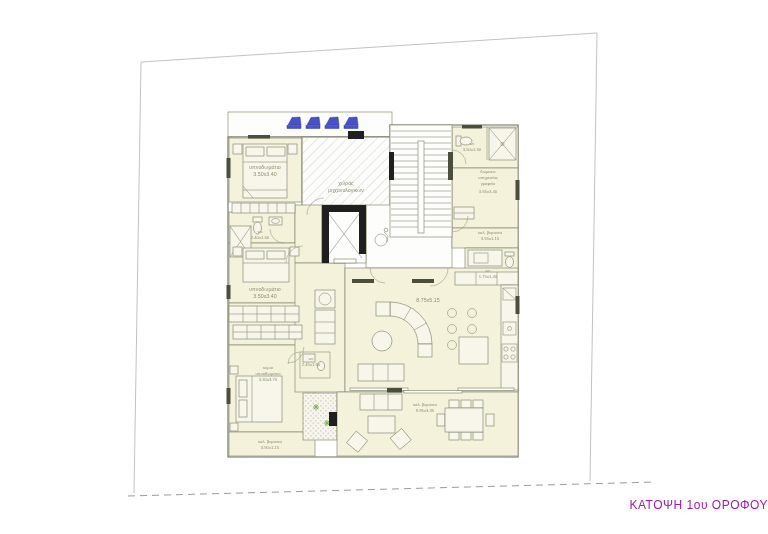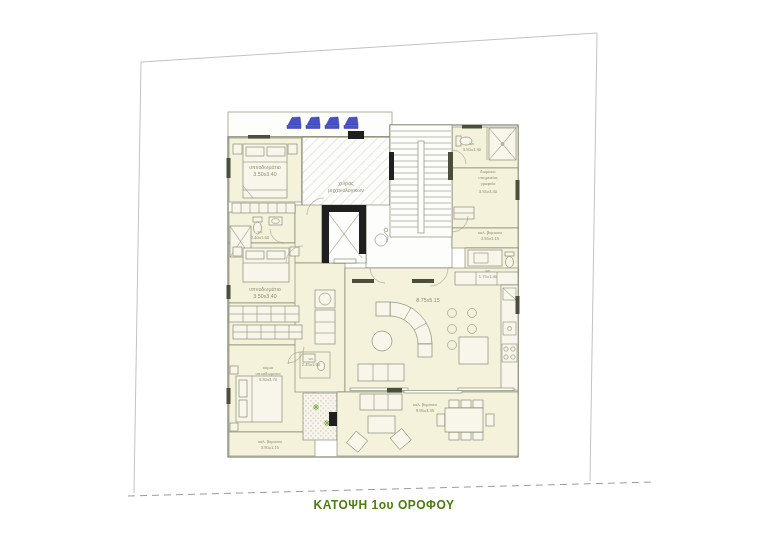--- a/index.html
+++ b/index.html
@@ -2,22 +2,22 @@
 <html lang="el"><head>
 <meta charset="utf-8">
 <style>
   html,body{margin:0;padding:0;background:#ffffff;}
   .page{
     position:relative;width:768px;height:534px;background:#ffffff;overflow:hidden;
     font-family:"Liberation Sans",sans-serif;
   }
   .plan-svg{position:absolute;left:0;top:0;}
   .title{
-    position:absolute;left:0;top:498px;width:768px;text-align:center;
-    font-size:12px;font-weight:bold;letter-spacing:.5px;color:#4d7c0f;
+    position:absolute;left:0;top:498px;width:768px;text-align:right;
+    font-size:12px;font-weight:normal;letter-spacing:.5px;color:#a21caf;
   }
   
   .sheet{fill:none;stroke:#c2c2c2;stroke-width:1;}
   .cut{stroke:#9b9b9b;stroke-width:1;stroke-dasharray:7 5;fill:none;}
   .wall{fill:#ffffff;stroke:#6a6d57;stroke-width:1.1;}
   .room{fill:#f5f2dc;stroke:#8a8d75;stroke-width:.7;}
   .white{fill:#fdfdfb;stroke:#8a8d75;stroke-width:.7;}
   .furn{fill:#f8f6ea;stroke:#8a8d75;stroke-width:.7;}
   .thin{stroke:#8a8d75;stroke-width:.6;fill:none;}
   .dark{fill:#1f1f1f;stroke:none;}

